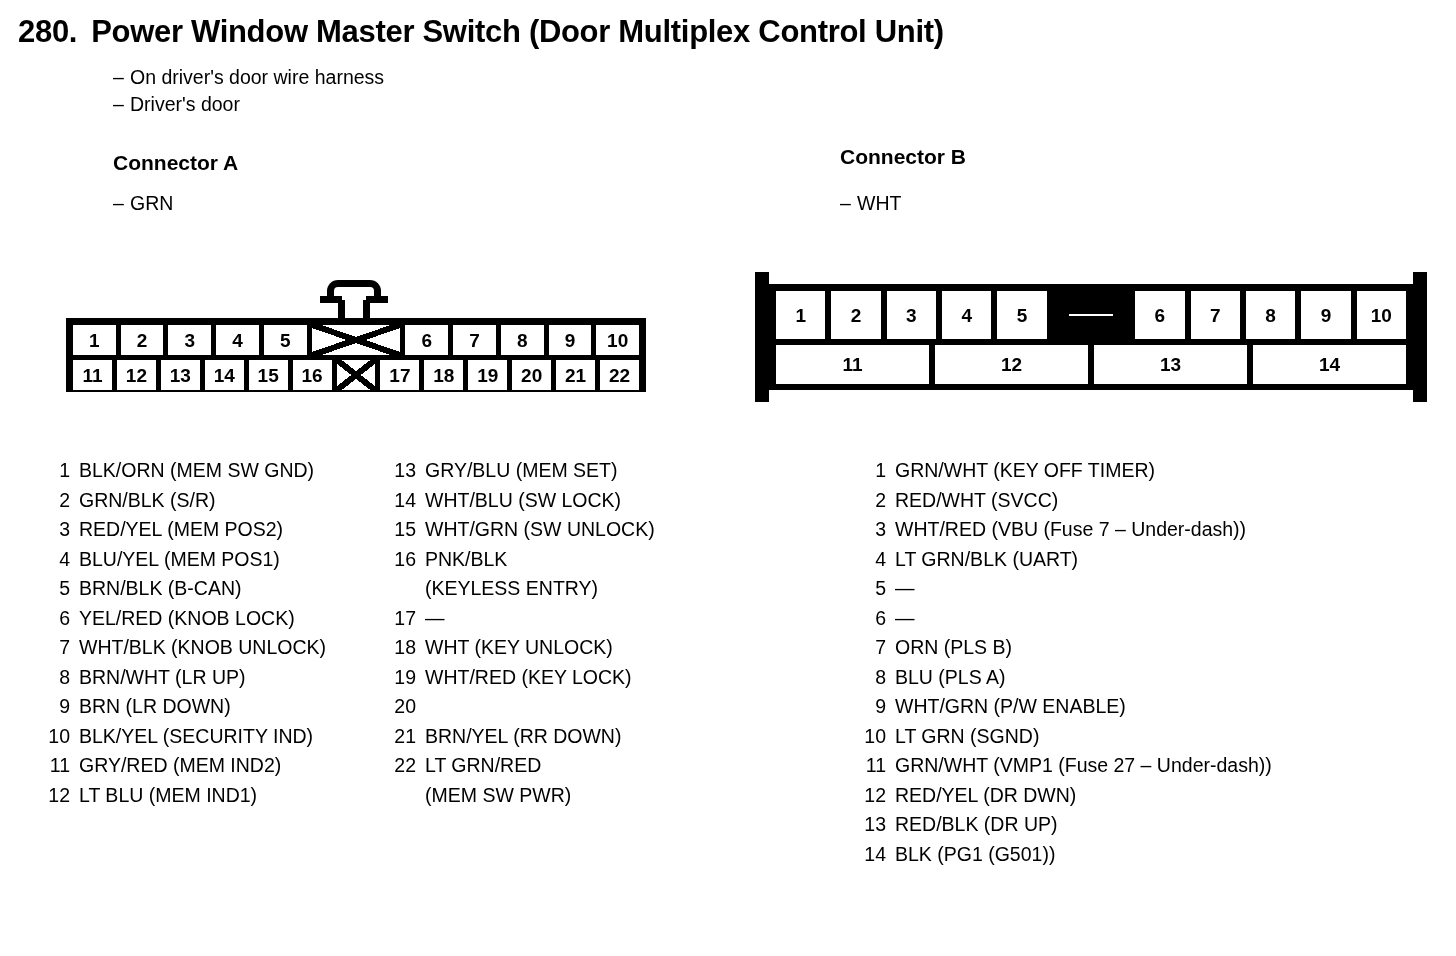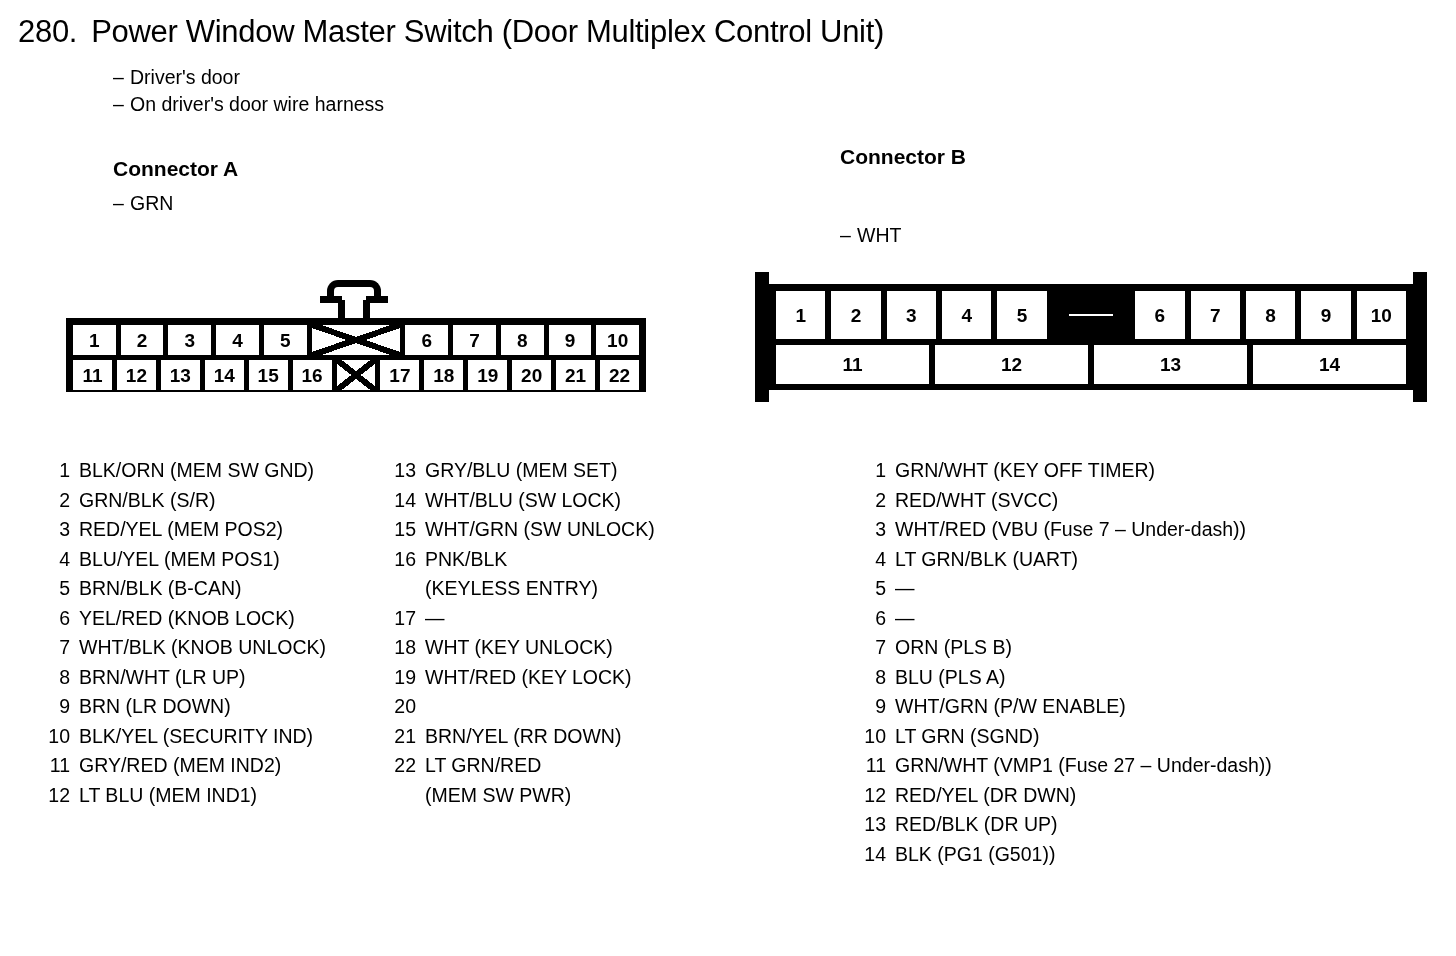--- a/index.html
+++ b/index.html
@@ -16,21 +16,21 @@
     color: #000000;
     overflow: hidden;
   }
 
   
   .page-title {
     position: absolute;
     left: 18px;
     top: 14px;
     font-size: 31px;
-    font-weight: normal;
+    font-weight: bold;
     letter-spacing: -0.3px;
     white-space: nowrap;
   }
   .page-title .num { margin-right: 14px; }
 
   .subtitle-list {
     position: absolute;
     left: 113px;
     top: 64px;
     font-size: 19.5px;
@@ -43,24 +43,24 @@
     position: absolute;
     font-size: 21px;
     font-weight: bold;
   }
   .conn-sub {
     position: absolute;
     font-size: 19.5px;
   }
   .conn-sub .dash { display: inline-block; width: 17px; }
 
-  #connA-head { left: 113px; top: 157px; }
+  #connA-head { left: 113px; top: 151px; }
   #connA-sub  { left: 113px; top: 192px; }
   #connB-head { left: 840px; top: 145px; }
-  #connB-sub  { left: 840px; top: 192px; margin-top: 32px; }
+  #connB-sub  { left: 840px; top: 192px; }
 
   
   #connA-fig {
     position: absolute;
     left: 66px;
     top: 280px;
     width: 580px;
     height: 112px;
   }
   
@@ -262,24 +262,24 @@
 </style>
 </head>
 <body>
 
 <div class="page-title">
   <span class="num">280.</span><span>Power Window Master Switch (Door Multiplex Control Unit)</span>
 </div>
 
 <div class="subtitle-list">
   <div>
+    <span class="dash">–</span><span>On driver's door wire harness</span>
+  </div>
+  <div>
     <span class="dash">–</span><span>Driver's door</span>
-  </div>
-  <div>
-    <span class="dash">–</span><span>On driver's door wire harness</span>
   </div>
 </div>
 
 <div class="conn-head" id="connA-head">Connector A</div>
 <div class="conn-sub" id="connA-sub">
   <span class="dash">–</span><span>GRN</span>
 </div>
 
 <div class="conn-head" id="connB-head">Connector B</div>
 <div class="conn-sub" id="connB-sub">

